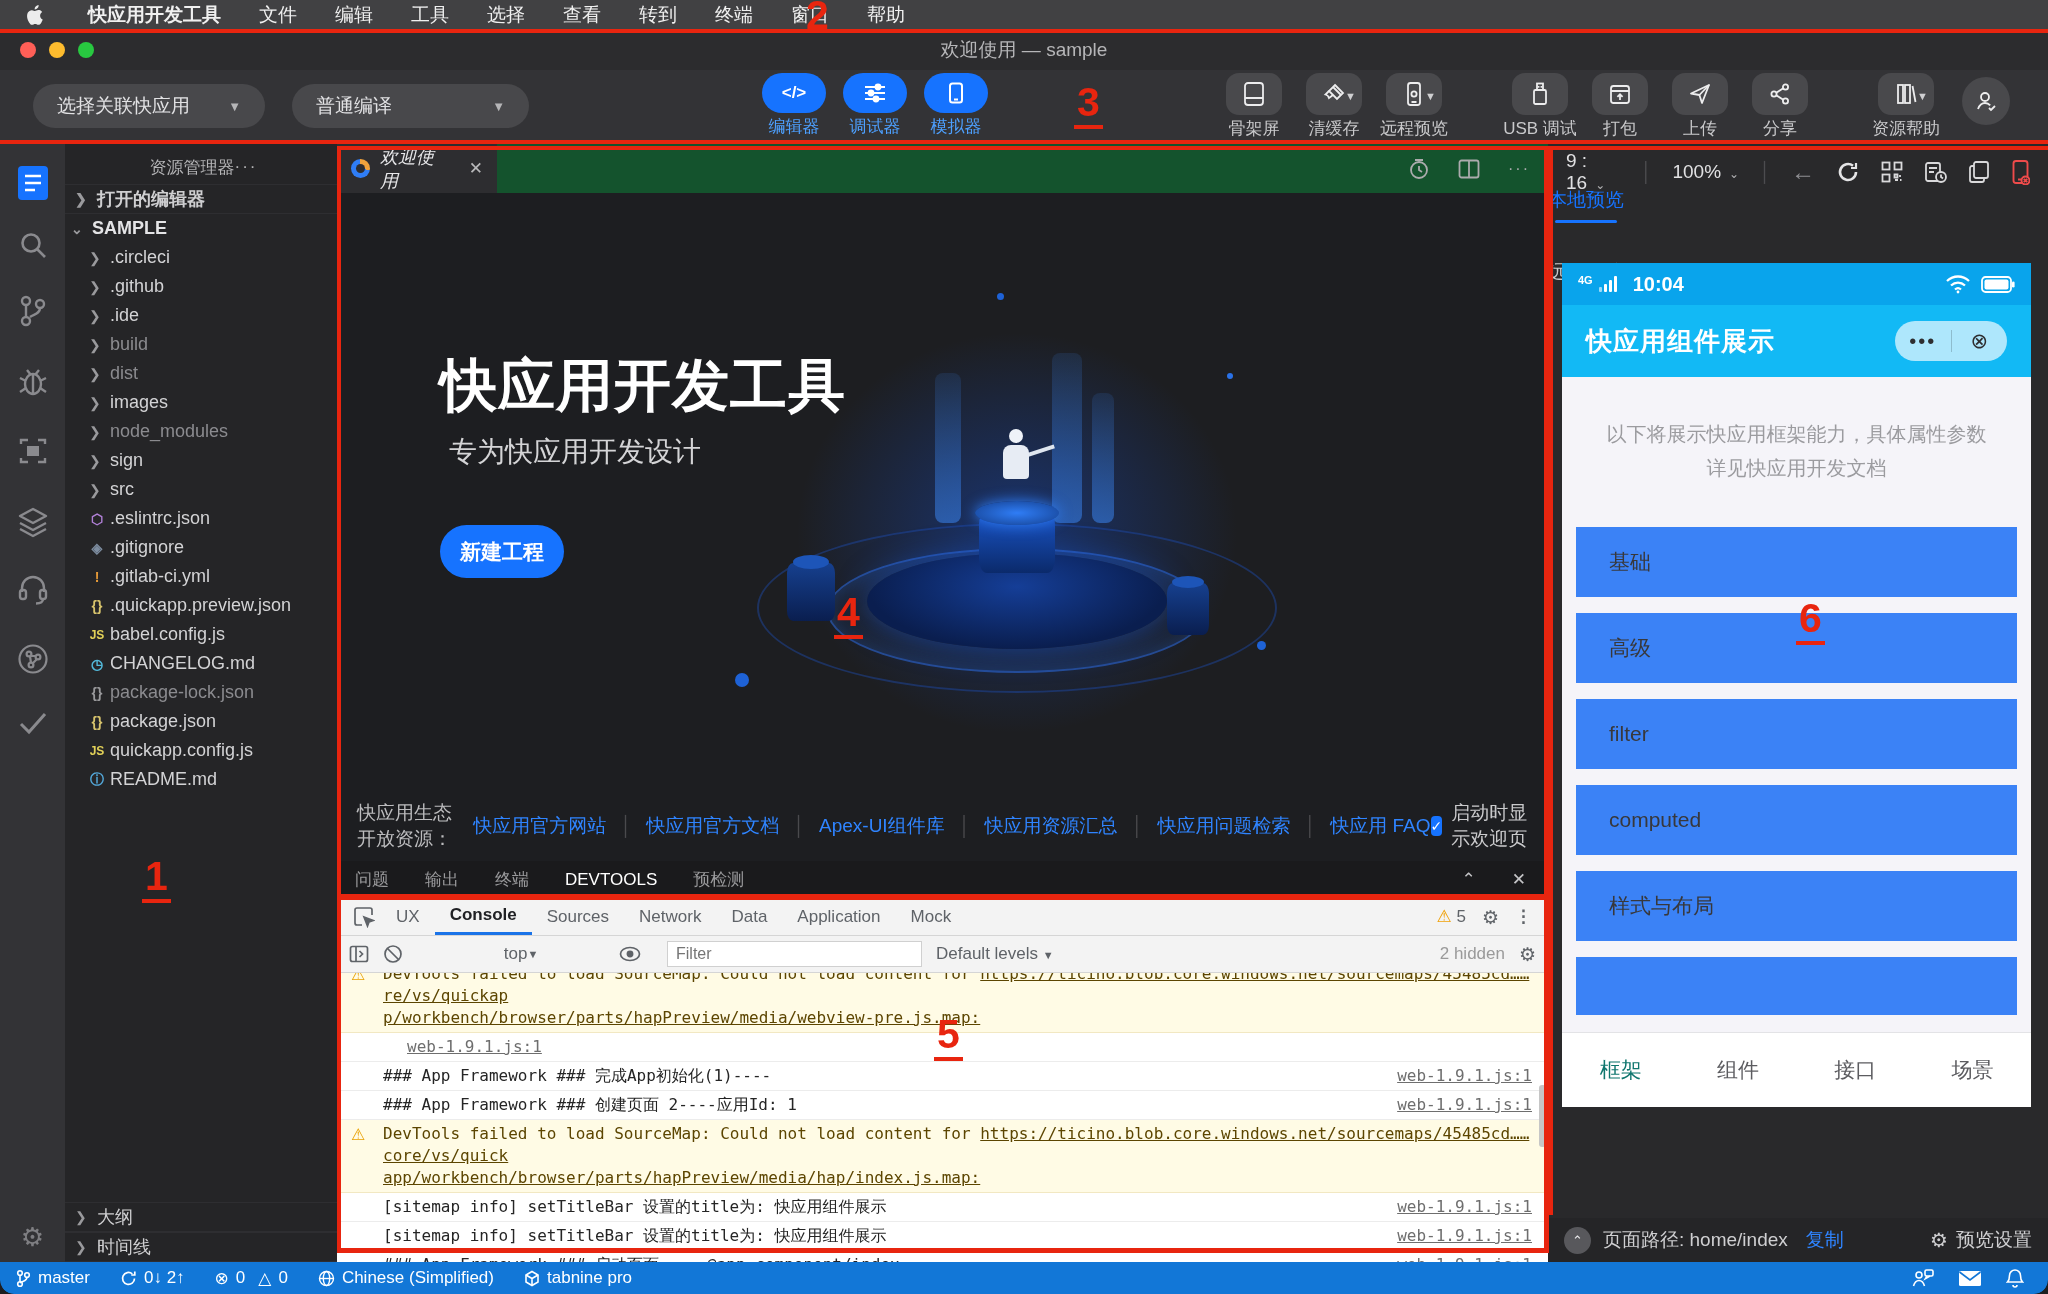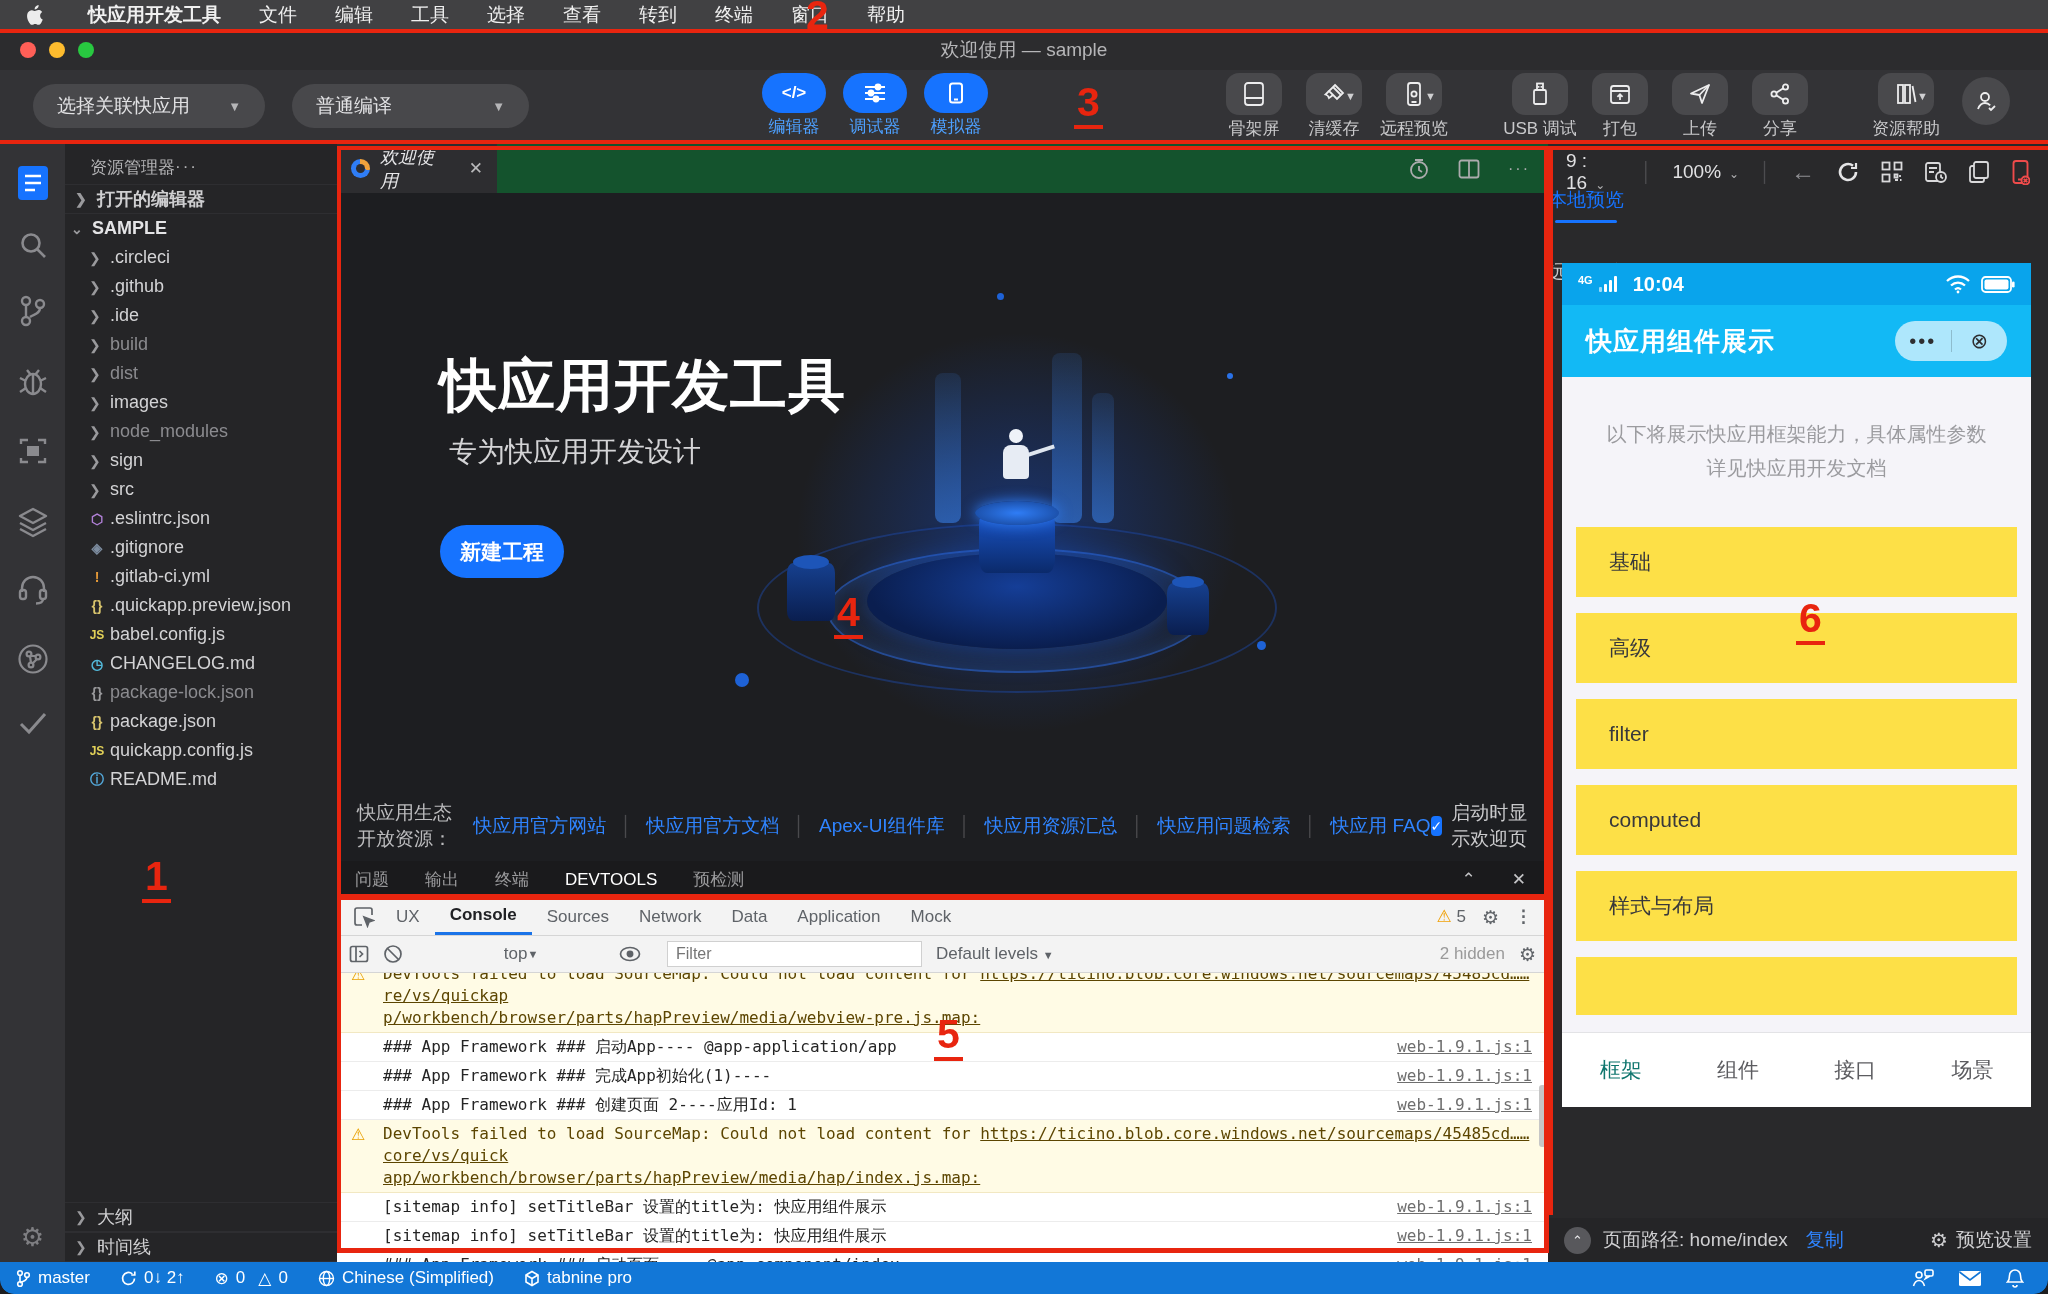--- a/index.html
+++ b/index.html
@@ -33,21 +33,21 @@
   .iconbtn{width:56px;height:42px;border-radius:13px;background:#49494c;display:flex;align-items:center;justify-content:center;color:#ededee;position:relative;}
   .iconbtn .dd{position:absolute;right:6px;top:17px;font-size:11px;color:#cfcfd1;}
   .rlbl{color:#c9c9cb;font-size:17px;white-space:nowrap;}
   
   .main{position:absolute;top:114px;left:0;right:0;bottom:32px;display:flex;}
   
   .activitybar{width:65px;background:#333336;position:relative;flex:none;}
   .ab{position:absolute;left:0;width:65px;display:flex;justify-content:center;color:#7e7e82;}
   
   .sidebar{width:272px;background:#252527;position:relative;flex:none;font-size:18px;overflow:hidden;}
-  .sbheader{height:40px;display:flex;align-items:center;padding:6px 20px 0 25px;color:#b4b4b6;font-size:17px;justify-content:flex-start;}
+  .sbheader{height:40px;display:flex;align-items:center;padding:6px 20px 0 25px;color:#b4b4b6;font-size:17px;justify-content:center;}
   .sbsec{height:30px;display:flex;align-items:center;padding-left:10px;color:#cfcfd1;font-weight:bold;border-top:1px solid #2e2e31;border-bottom:1px solid #2e2e31;}
   .sbsec .chev{width:18px;color:#9a9a9d;font-size:14px;margin-right:4px;}
   .trow{height:29px;display:flex;align-items:center;color:#d3d3d5;}
   .trow .chev{width:18px;margin-left:24px;margin-right:3px;color:#9a9a9d;font-size:14px;}
   .trow .glyph{width:26px;margin-left:19px;margin-right:0;font-size:14px;text-align:center;font-weight:bold;}
   .dim{color:#8b8b8f !important;}
   .root{font-weight:bold;color:#e4e4e6;}
   .root .chev{margin-left:4px;}
   .sb-bottom{position:absolute;bottom:0;left:0;right:0;}
   
@@ -125,21 +125,21 @@
   .pstat-r{margin-left:auto;display:flex;align-items:center;gap:10px;}
   .pappbar{height:72px;background:#12b9f5;display:flex;align-items:center;padding:0 24px;color:#fff;}
   .papptitle{font-size:26px;font-weight:bold;letter-spacing:1px;}
   .capsule{margin-left:auto;width:112px;height:40px;border-radius:20px;background:rgba(255,255,255,.66);display:flex;align-items:center;color:#2e2e30;}
   .capsule .c1{flex:1;text-align:center;font-size:20px;letter-spacing:2px;}
   .capsule .cd{width:1px;height:22px;background:rgba(0,0,0,.18);}
   .capsule .c2{flex:1;text-align:center;font-size:21px;font-family:"DejaVu Sans",sans-serif;}
   .pbody{height:655px;background:#f5f4f9;position:relative;overflow:hidden;color:#9b9b9f;}
   .pnote{ text-align:center;font-size:20px;line-height:34px;margin-top:40px;}
   .pcards{position:absolute;left:14px;right:14px;top:150px;}
-  .pcard{height:70px;background:#fde047;margin-bottom:16px;display:flex;align-items:center;padding-left:33px;color:#38383b;font-size:21px;}
+  .pcard{height:70px;background:#3b82f6;margin-bottom:16px;display:flex;align-items:center;padding-left:33px;color:#38383b;font-size:21px;}
   .pcard-part{height:58px;margin-bottom:0;}
   .pnav{height:75px;background:#fff;border-top:1px solid #e3e3e6;display:flex;align-items:center;font-size:21px;color:#5c5c60;}
   .pnav span{flex:1;text-align:center;}
   .pnav .on{color:#0f766e;}
   .pathbar{position:absolute;left:0;right:0;top:1074px;height:44px;background:#252527;display:flex;align-items:center;padding:0 16px;font-size:19px;color:#cfcfd1;gap:12px;}
   .upcirc{width:27px;height:27px;border-radius:50%;background:#58585c;color:#e8e8ea;display:flex;align-items:center;justify-content:center;font-size:13px;}
   .copyl{color:#2f84ff;margin-left:6px;}
   .pset{margin-left:auto;display:flex;align-items:center;gap:8px;}
   .gearch{font-family:"DejaVu Sans",sans-serif;font-size:20px;}
   
@@ -653,21 +653,20 @@
               <span class="djf" style="font-size:19px;color:#5f6368;">⚙</span>
             </span>
           </div>
 
           <div class="console">
             <div class="crow warn">
               <span class="cwicon">⚠</span>
               <span><span>DevTools failed to load SourceMap: Could not load content for </span><span class="wlink">https://ticino.blob.core.windows.net/sourcemaps/45485cd……re/vs/quickap</span><br><span class="wlink">p/workbench/browser/parts/hapPreview/media/webview-pre.js.map:</span></span>
             </div>
             <div class="crow">
-              <span>### App Framework ### 启动App---- @app-application/app</span>
               <span class="csrc">web-1.9.1.js:1</span>
             </div>
             <div class="crow">
               <span>### App Framework ### 完成App初始化(1)----</span>
               <span class="csrc">web-1.9.1.js:1</span>
             </div>
             <div class="crow">
               <span>### App Framework ### 创建页面 2----应用Id: 1</span>
               <span class="csrc">web-1.9.1.js:1</span>
             </div>

